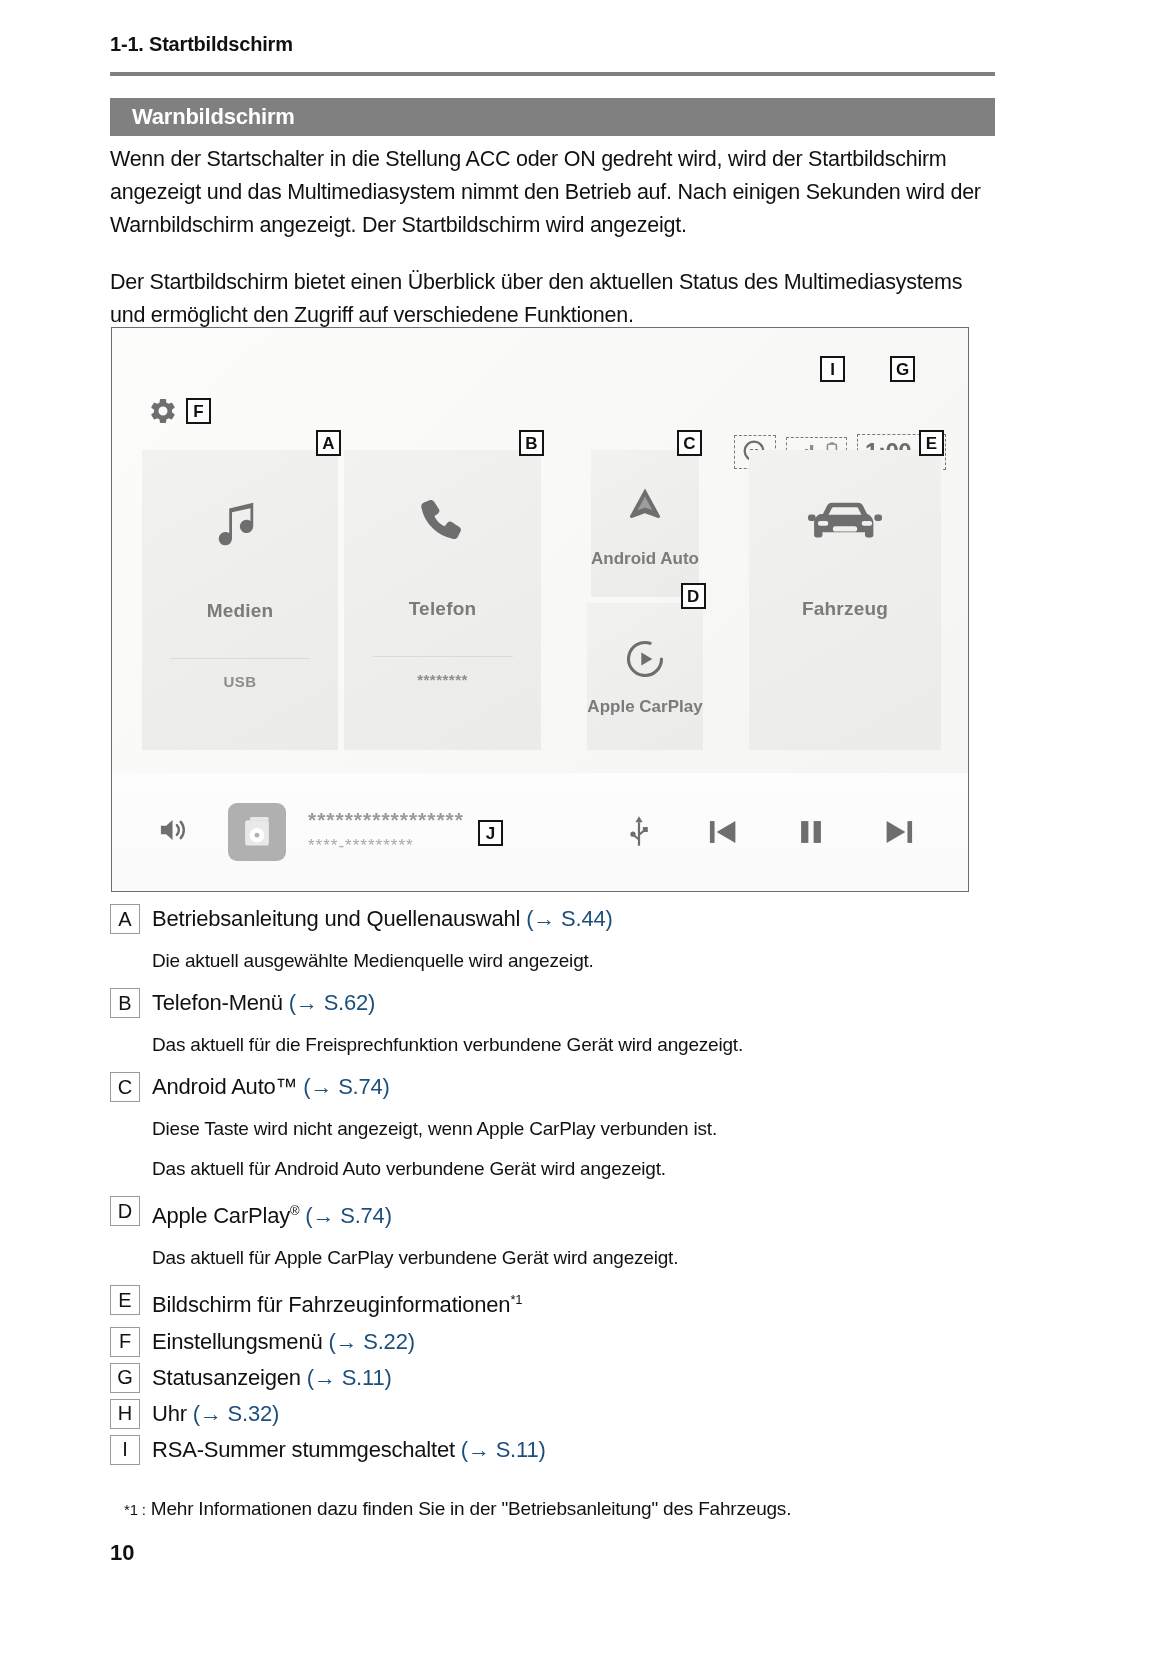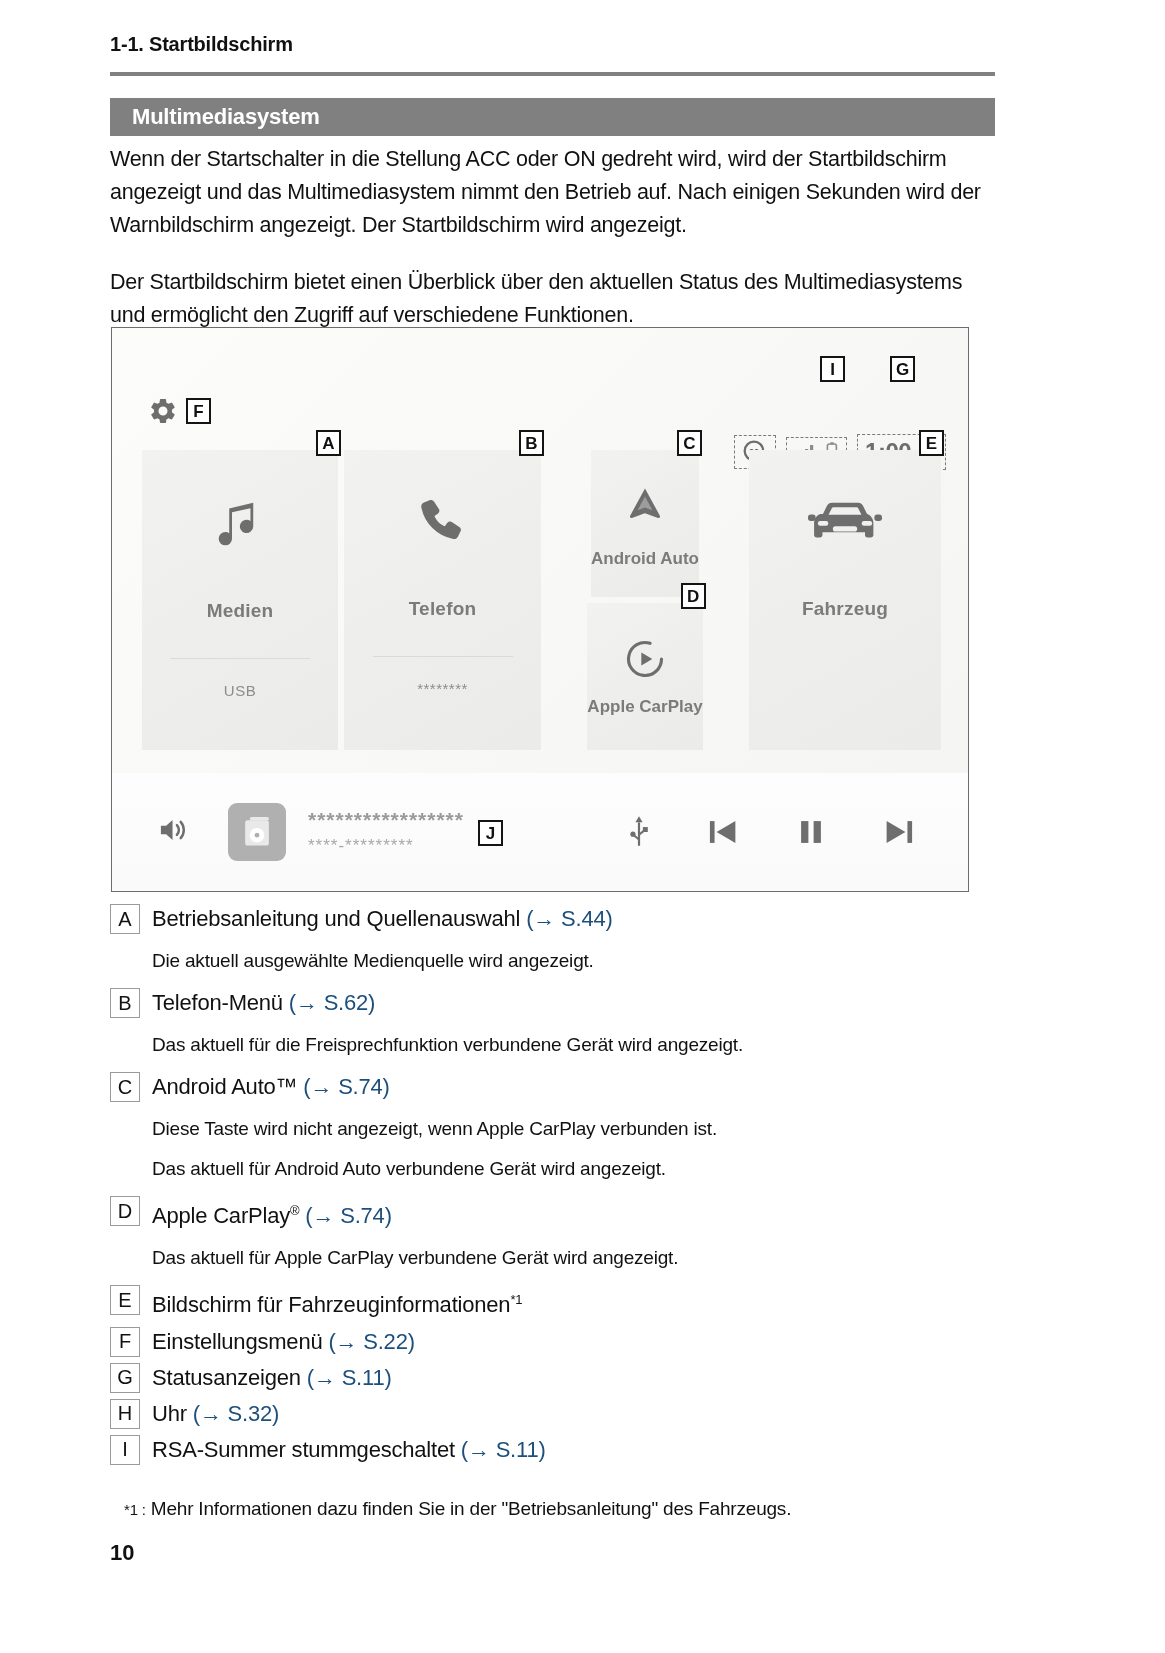--- a/index.html
+++ b/index.html
@@ -91,21 +91,21 @@
   .sub-tile {
     background: linear-gradient(150deg, #f2f2f1 0%, #eeeeed 50%, #ebebea 100%);
     position: relative; flex: 1;
     display: flex; flex-direction: column; align-items: center; justify-content: center;
   }
   .tile-icon { margin-top: 42px; }
   .tile-label {
     font-size: 19px; font-weight: bold; color: #7b7b7b; margin-top: 40px; letter-spacing: .2px;
   }
   .tile-sep { width: 140px; height: 1px; background: #dadada; margin-top: 36px; }
-  .tile-sub { font-size: 15px; font-weight: normal; color: #8d8d8d; margin-top: 23px; letter-spacing: .5px; }
+  .tile-sub { font-size: 15px; font-weight: bold; color: #8d8d8d; margin-top: 14px; letter-spacing: .5px; }
   .sub-label { font-size: 17px; font-weight: bold; color: #7b7b7b; margin-top: 12px; }
 
   
   .mediabar {
     position: absolute; left: 0; right: 0; bottom: 0; height: 118px;
     background: linear-gradient(180deg,#fdfdfd 0%, #fafafa 100%);
     display: flex; align-items: center;
   }
   .mb-vol { margin-left: 44px; }
   .albumart {
@@ -152,21 +152,21 @@
 </style>
 </head>
 <body>
 
 <div class="page">
 
   <div class="chapter-head">1-1. Startbildschirm</div>
   <div class="head-rule"></div>
 
   <div class="section-banner">
-    <span class="title">Multimediasystem</span>
+    <span class="title">Warnbildschirm</span>
   </div>
 
   <div class="para p2">Der Startbildschirm bietet einen Überblick über den aktuellen Status des Multimediasystems und ermöglicht den Zugriff auf verschiedene Funktionen.</div>
   <div class="para p1">Wenn der Startschalter in die Stellung ACC oder ON gedreht wird, wird der Startbildschirm angezeigt und das Multimediasystem nimmt den Betrieb auf. Nach einigen Sekunden wird der Warnbildschirm angezeigt. Der Startbildschirm wird angezeigt.</div>
 
   <div class="illus">
     <div class="screen">
 
       <div class="gear-wrap">
         <svg width="30" height="30" viewBox="0 0 24 24">

